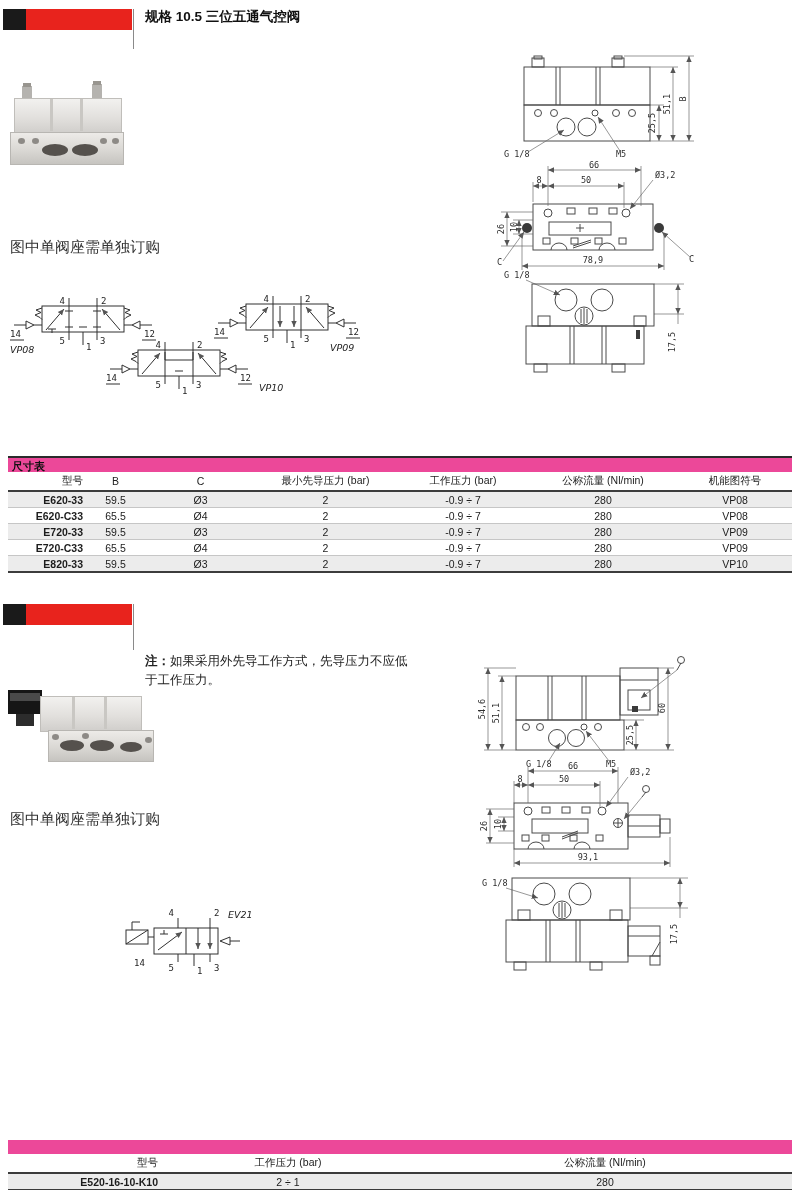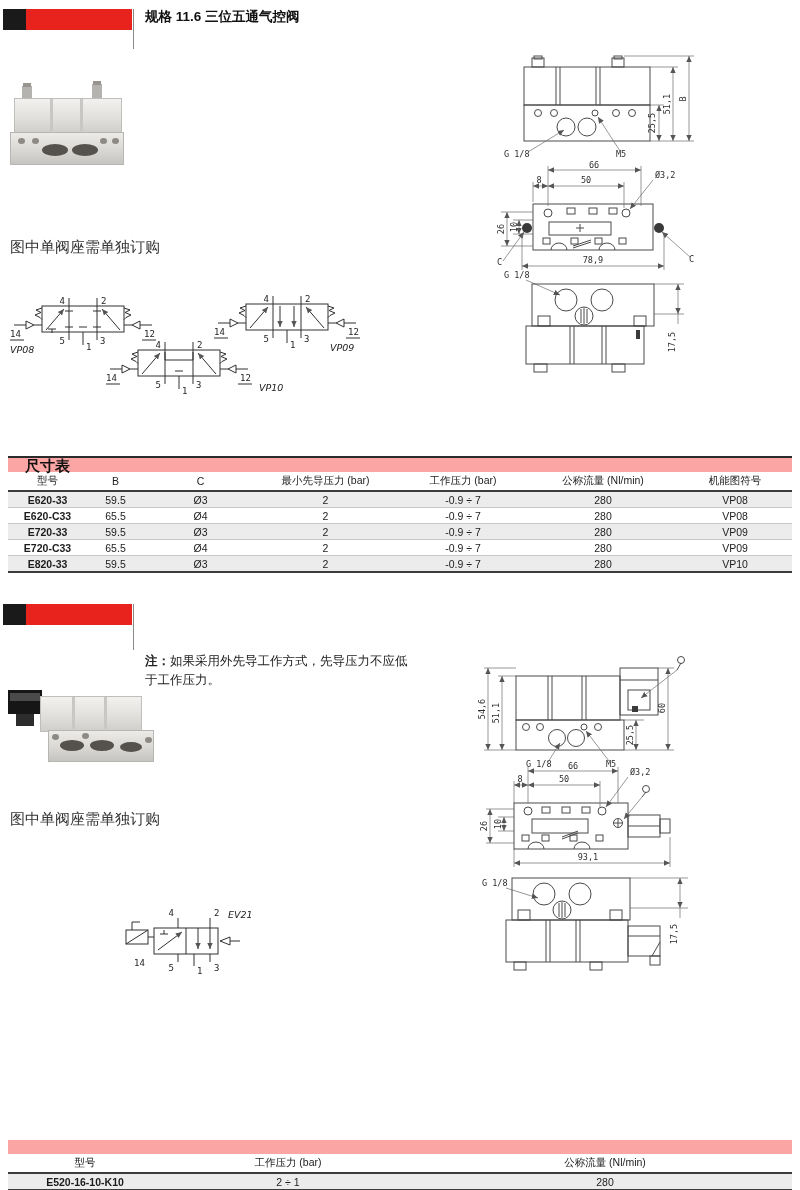--- a/index.html
+++ b/index.html
@@ -30,27 +30,27 @@
   .dwg .fillshape{fill:#3a3a3a;stroke:none}
   .dwg text{font-family:"DejaVu Sans Mono","Liberation Mono",monospace;font-size:8.5px;fill:#2e2e2e;stroke:none}
   
   .sym{position:absolute;overflow:visible}
   .sym line,.sym rect,.sym path,.sym polyline{stroke:#303030;stroke-width:1;fill:none}
   .sym .tri{fill:#fff}
   .sym text{font-family:"DejaVu Sans Mono","Liberation Mono",monospace;font-size:9px;fill:#222;stroke:none}
   .sym text.lbl{font-family:"DejaVu Sans",sans-serif;font-style:italic;font-size:9.5px}
   
   .tblwrap{position:absolute;left:8px;width:784px}
-  .tbl-cap{height:16px;background:#fca5a5;border-top:2px solid #2B2B2B;font-weight:bold;
-           font-size:15px;line-height:16px;padding-left:17px;box-sizing:border-box;color:#111}
+  .tbl-cap{height:16px;background:#ec4899;border-top:2px solid #2B2B2B;font-weight:bold;
+           font-size:11px;line-height:16px;padding-left:4px;box-sizing:border-box;color:#111}
   .tbl-cap.empty{border-top:none;height:14px}
   table{width:100%;border-collapse:collapse;font-size:10.5px;color:#1c1c1c;table-layout:fixed}
   th{font-weight:normal;text-align:center;height:18px;border-bottom:2px solid #3c3c3c;padding:0;color:#222}
   td{text-align:center;height:15px;border-bottom:1px solid #c6c6c6;padding:0}
-  th.c0,td.c0{text-align:center;padding-left:4px}
+  th.c0,td.c0{text-align:right;padding-left:4px}
   td.c0{font-weight:bold}
   tbody tr:nth-child(odd){background:#ECECEC}
   tbody tr:last-child td{border-bottom:2px solid #3c3c3c}
 </style>
 </head>
 <body>
 
 <div class="page">
 
   <svg width="0" height="0" style="position:absolute">
@@ -59,21 +59,21 @@
         <path d="M0,1 L9,5 L0,9 z" fill="#555" stroke="none"></path>
       </marker>
     </defs>
   </svg>
 
   <div class="banner" style="top:9px">
     <div class="banner-black"></div>
     <div class="banner-red"></div>
   </div>
   <div class="banner-rule" style="left:133px;top:9px;height:40px"></div>
-  <h1 class="sec-title" style="top:8px">规格 11.6 三位五通气控阀</h1>
+  <h1 class="sec-title" style="top:8px">规格 10.5 三位五通气控阀</h1>
 
   <div class="photo" style="left:8px;top:82px;width:120px;height:88px">
     <div style="left:14px;top:4px;width:10px;height:13px;background:#b5b3af"></div>
     <div style="left:15px;top:1px;width:8px;height:4px;background:#98958f"></div>
     <div style="left:84px;top:2px;width:10px;height:15px;background:#b5b3af"></div>
     <div style="left:85px;top:-1px;width:8px;height:4px;background:#98958f"></div>
     <div class="metal" style="left:6px;top:16px;width:106px;height:34px"></div>
     <div class="seam" style="left:42px;top:17px;width:3px;height:32px"></div>
     <div class="seam" style="left:72px;top:17px;width:3px;height:32px"></div>
     <div class="metal2" style="left:2px;top:50px;width:112px;height:31px"></div>

